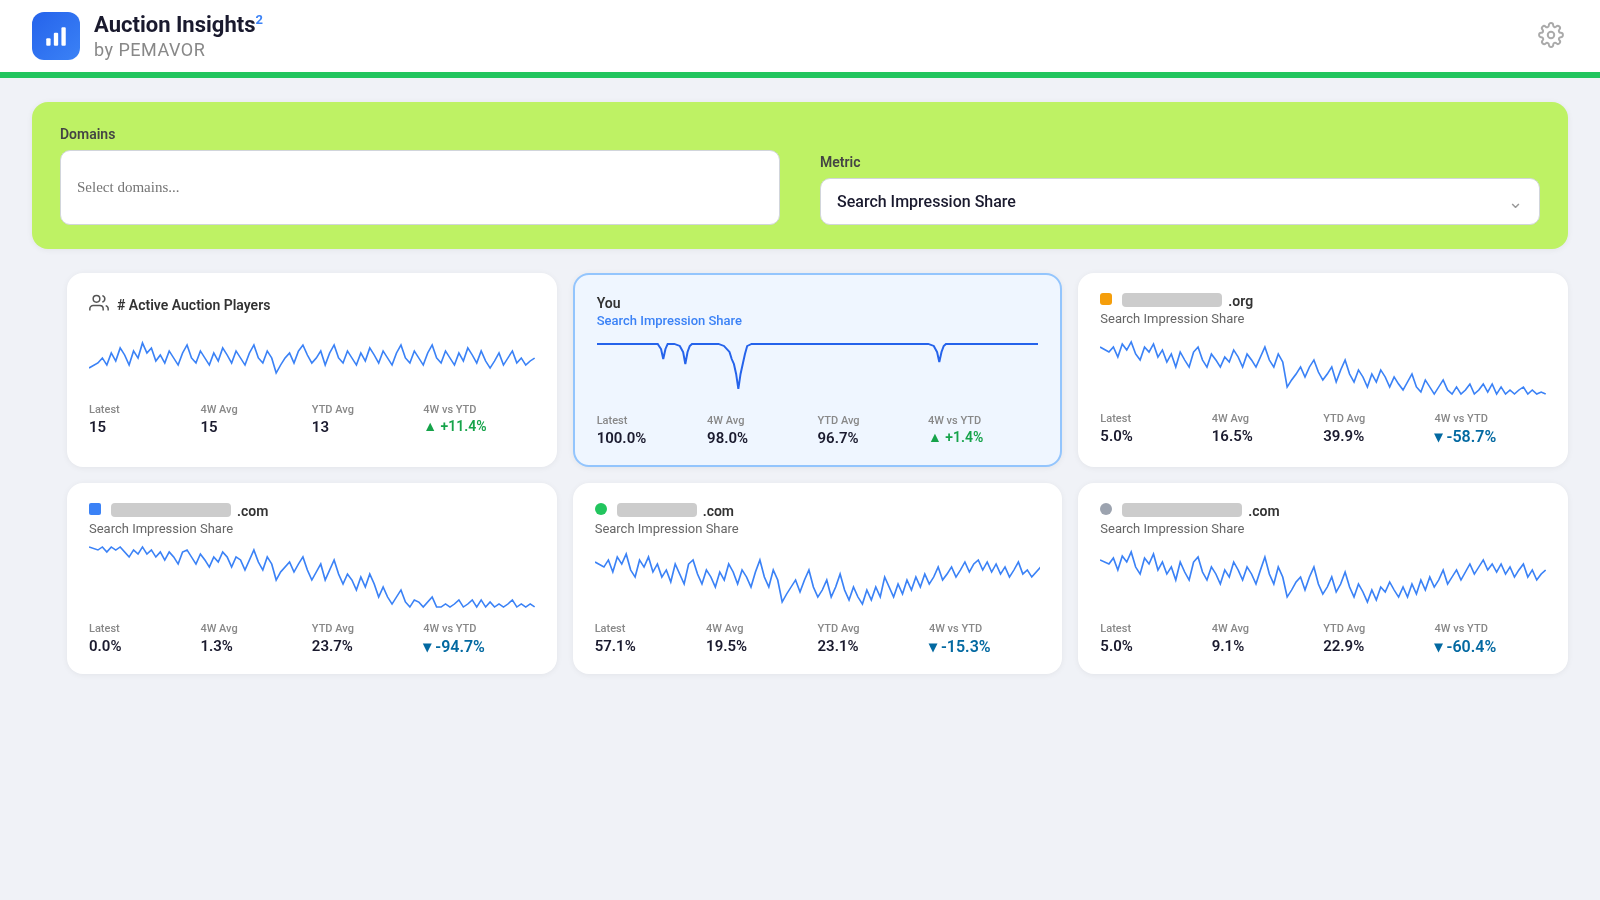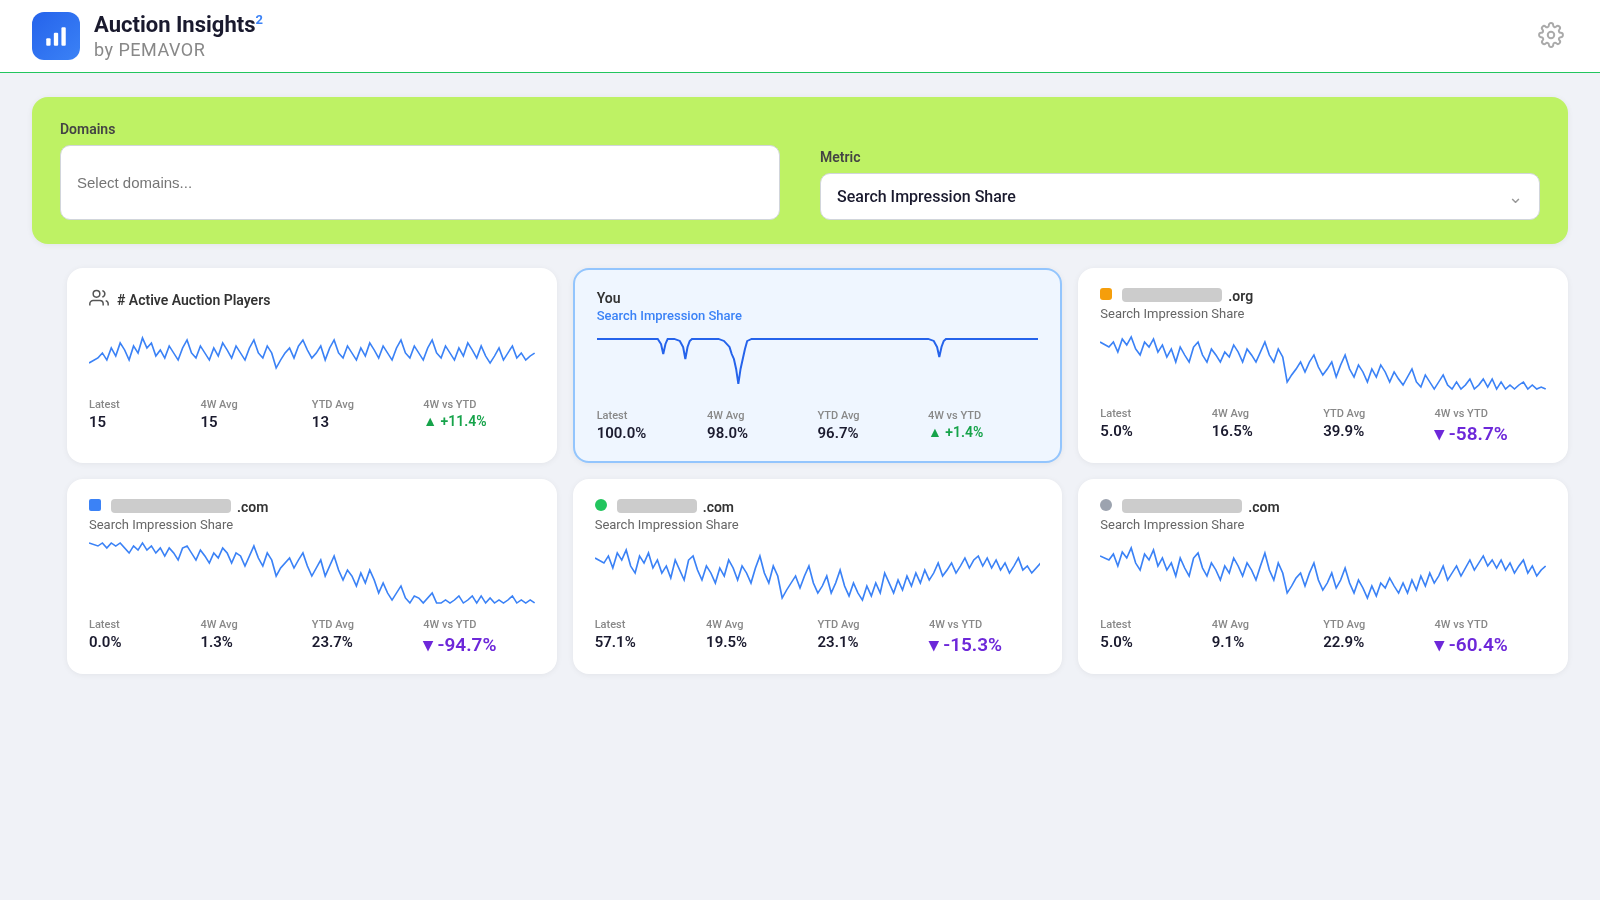--- a/index.html
+++ b/index.html
@@ -10,21 +10,21 @@
       color: #1a1a2e;
     }
 
     
     .header {
       background: #fff;
       display: flex;
       align-items: center;
       justify-content: space-between;
       padding: 12px 32px;
-      border-bottom: 1px solid #22c55e;
+      border-bottom: 6px solid #22c55e;
     }
     .header-left {
       display: flex;
       align-items: center;
       gap: 14px;
     }
     .logo-icon {
       width: 48px;
       height: 48px;
       background: linear-gradient(135deg, #2563eb, #3b82f6);
@@ -95,20 +95,21 @@
     }
     .domain-input {
       width: 100%;
       padding: 28px 16px;
       border: 1.5px solid #d1d5db;
       border-radius: 10px;
       font-size: 15px;
       color: #bbb;
       outline: none;
       background: #fff;
+      font-family: Liberation Serif, serif;
     }
     .metric-select {
       width: 100%;
       padding: 12px 16px;
       border: 1.5px solid #d1d5db;
       border-radius: 10px;
       font-size: 15px;
       color: #1a1a2e;
       outline: none;
       background: #fff;
@@ -231,22 +232,22 @@
     .stat-value {
       font-size: 15px;
       font-weight: 600;
       color: #1a1a2e;
     }
     .stat-value.green {
       color: #16a34a;
       font-size: 14px;
     }
     .stat-value.red {
-      color: #6d28d9;
-      font-size: 19px;
+      color: #0369a1;
+      font-size: 16px;
     }
 
     .card-domain-header {
       display: flex;
       align-items: flex-start;
       gap: 6px;
       margin-bottom: 2px;
     }
   </style>
 </head>

